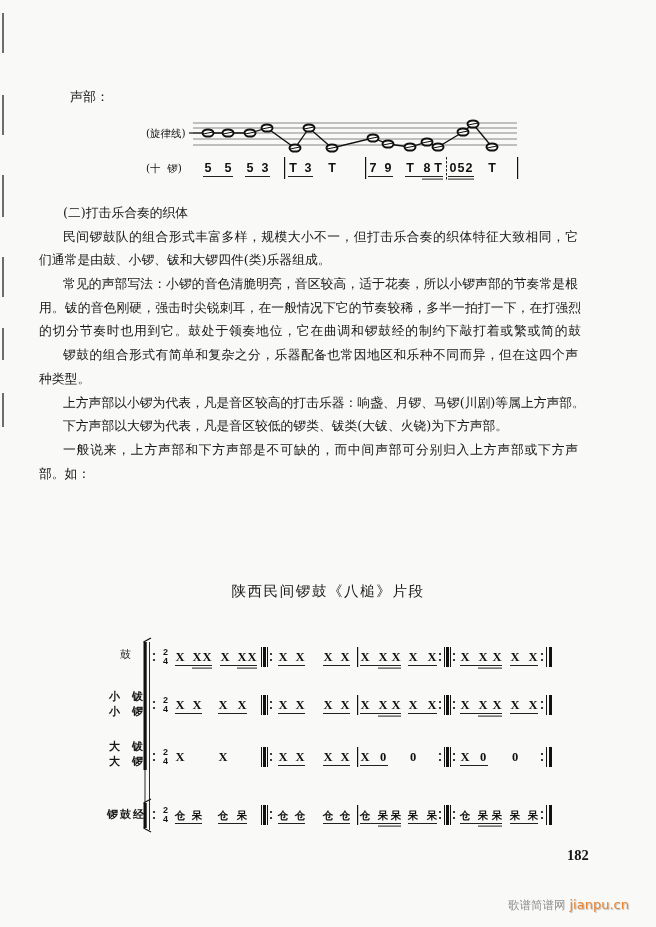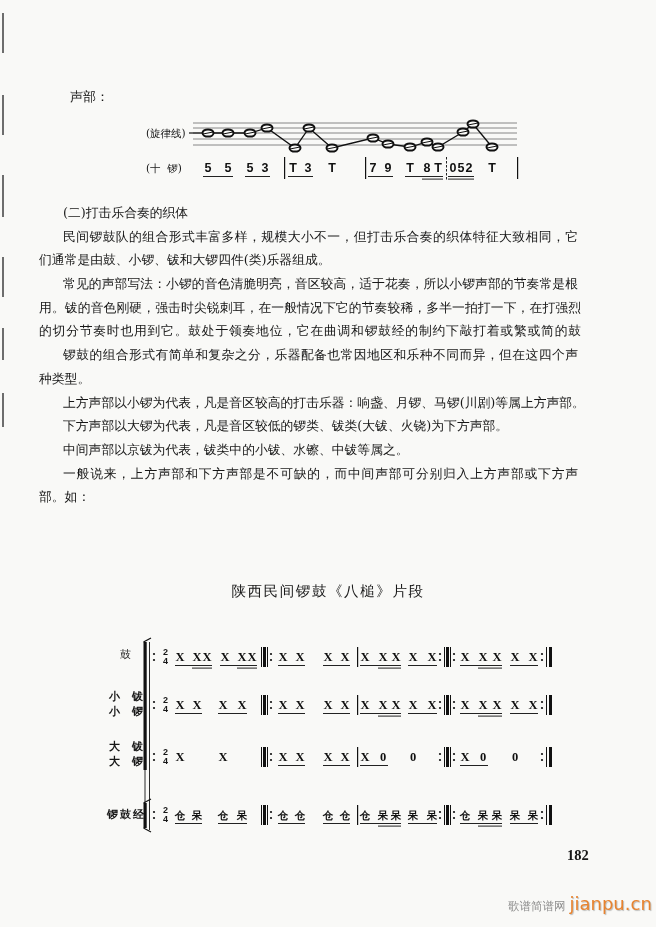--- a/index.html
+++ b/index.html
@@ -38,21 +38,21 @@
   }
   .part-label { position: absolute; font-size: 11px; line-height: 14px; white-space: nowrap; }
   .part-label.j { text-align: justify; text-align-last: justify; font-weight: bold; }
   .ts { position: absolute; left: 161px; width: 9px; text-align: center;
         font-family: "Liberation Sans", sans-serif; font-weight: bold; font-size: 9px; line-height: 9px; }
 
   .page-number { position: absolute; left: 567px; top: 846px; font-family: "Liberation Serif", serif;
                  font-weight: bold; font-size: 14.5px; line-height: 18px; }
   .watermark { position: absolute; left: 508px; top: 895px; white-space: nowrap; line-height: 18px; }
   .wm-cn { font-family: "DejaVu Sans", sans-serif; font-size: 11.5px; color: #8d8d8d; }
-  .wm-en { font-family: "DejaVu Sans", sans-serif; font-size: 18px; margin-left: 4px;
+  .wm-en { font-family: "DejaVu Sans", sans-serif; font-size: 13px; margin-left: 4px;
            text-shadow: 1px 1px 1px rgba(0,0,0,0.25); margin-top: 11px; }
 </style>
 </head>
 <body>
 
 <div id="page">
 
   <div class="edge-mark" style="top:13px;height:40px"></div>
   <div class="edge-mark" style="top:95px;height:40px"></div>
   <div class="edge-mark" style="top:175px;height:42px"></div>
@@ -183,21 +183,20 @@
     <div class="tline ind">(二)打击乐合奏的织体</div>
     <div class="tline ind full">民间锣鼓队的组合形式丰富多样，规模大小不一，但打击乐合奏的织体特征大致相同，它</div>
     <div class="tline">们通常是由鼓、小锣、钹和大锣四件(类)乐器组成。</div>
     <div class="tline ind full">常见的声部写法：小锣的音色清脆明亮，音区较高，适于花奏，所以小锣声部的节奏常是根</div>
     <div class="tline full">用。钹的音色刚硬，强击时尖锐刺耳，在一般情况下它的节奏较稀，多半一拍打一下，在打强烈</div>
     <div class="tline full">的切分节奏时也用到它。鼓处于领奏地位，它在曲调和锣鼓经的制约下敲打着或繁或简的鼓</div>
     <div class="tline ind full">锣鼓的组合形式有简单和复杂之分，乐器配备也常因地区和乐种不同而异，但在这四个声</div>
     <div class="tline">种类型。</div>
     <div class="tline ind">上方声部以小锣为代表，凡是音区较高的打击乐器：响盏、月锣、马锣(川剧)等属上方声部。</div>
     <div class="tline ind">下方声部以大锣为代表，凡是音区较低的锣类、钹类(大钹、火铙)为下方声部。</div>
-    <div class="tline ind">中间声部以京钹为代表，钹类中的小钹、水镲、中钹等属之。</div>
     <div class="tline ind full">一般说来，上方声部和下方声部是不可缺的，而中间声部可分别归入上方声部或下方声</div>
     <div class="tline">部。如：</div>
   </div>
 
   <div class="score-title">陕西民间锣鼓《八槌》片段</div>
 
   <div>
     <span class="part-label" style="left:120px;top:648px">鼓</span>
 
     <span class="part-label j" style="left:109px;top:690px;width:34px">小钹</span>

